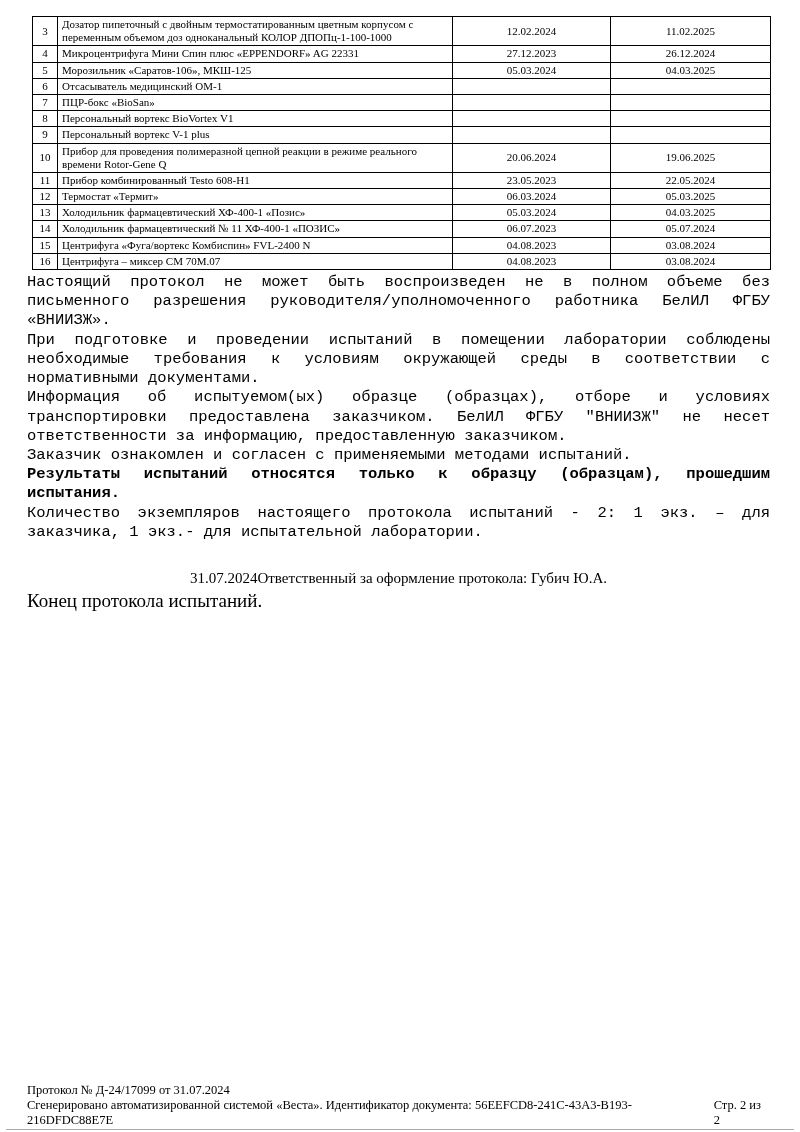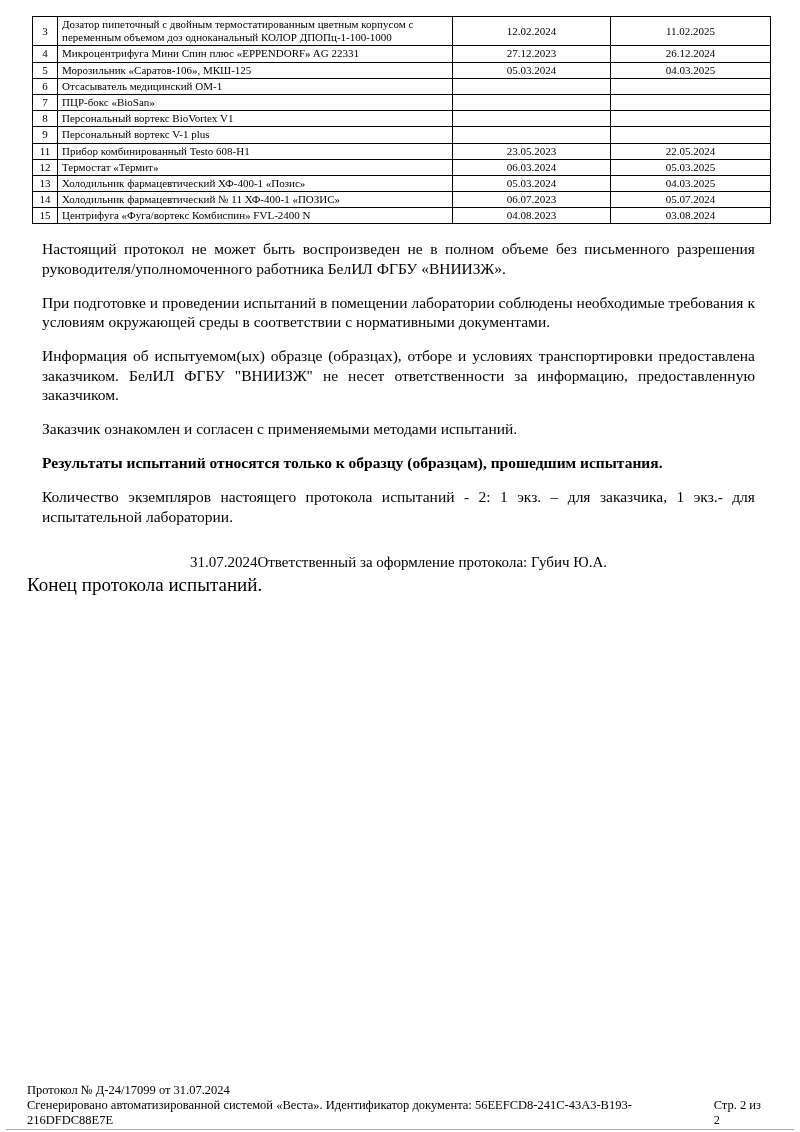--- a/index.html
+++ b/index.html
@@ -15,21 +15,21 @@
     margin-left: 5px; font-size: 11px;
   }
   table.equip td {
     border: 1px solid #000; padding: 1px 4px; line-height: 1.2;
     vertical-align: middle; overflow: hidden;
   }
   td.c-num  { text-align: center; padding: 1px 1px; }
   td.c-date { text-align: center; }
 
   .notes { margin-top: 3px; font-size: 15.5px; line-height: 1.24; }
-  .notes p { margin: 15px; text-align: justify; }
+  .notes p { margin: 0; text-align: justify; font-family: Liberation Mono, monospace; }
   .notes p.b { font-weight: bold; }
   .notes-title { font-size: 15.5px; }
 
   .sig { display: flex; justify-content: center; font-size: 15px; margin-top: 28px; }
   .end { font-size: 19px; margin-top: 3px; }
 
   .footer { position: absolute; left: 27px; right: 30px; bottom: 5px; font-size: 12.5px; line-height: 1.15; }
   .footer .l2 { display: flex; justify-content: flex-end; margin-top: 1px; }
   .bottom-rule { position: absolute; left: 6px; right: 6px; bottom: 2px; border-bottom: 1px solid #aaaaaa; }
 </style>
@@ -83,20 +83,26 @@
             <td class="c-date"></td>
             <td class="c-date"></td>
           </tr>
           <tr>
             <td class="c-num">9</td>
             <td class="c-name">Персональный вортекс V-1 plus</td>
             <td class="c-date"></td>
             <td class="c-date"></td>
           </tr>
           <tr>
+            <td class="c-num">10</td>
+            <td class="c-name">Прибор для проведения полимеразной цепной реакции в режиме реального времени Rotor-Gene Q</td>
+            <td class="c-date">20.06.2024</td>
+            <td class="c-date">19.06.2025</td>
+          </tr>
+          <tr>
             <td class="c-num">11</td>
             <td class="c-name">Прибор комбинированный Testo 608-H1</td>
             <td class="c-date">23.05.2023</td>
             <td class="c-date">22.05.2024</td>
           </tr>
           <tr>
             <td class="c-num">12</td>
             <td class="c-name">Термостат «Термит»</td>
             <td class="c-date">06.03.2024</td>
             <td class="c-date">05.03.2025</td>
@@ -109,20 +115,26 @@
           </tr>
           <tr>
             <td class="c-num">14</td>
             <td class="c-name">Холодильник фармацевтический № 11 ХФ-400-1 «ПОЗИС»</td>
             <td class="c-date">06.07.2023</td>
             <td class="c-date">05.07.2024</td>
           </tr>
           <tr>
             <td class="c-num">15</td>
             <td class="c-name">Центрифуга «Фуга/вортекс Комбиспин» FVL-2400 N</td>
+            <td class="c-date">04.08.2023</td>
+            <td class="c-date">03.08.2024</td>
+          </tr>
+          <tr>
+            <td class="c-num">16</td>
+            <td class="c-name">Центрифуга – миксер СМ 70М.07</td>
             <td class="c-date">04.08.2023</td>
             <td class="c-date">03.08.2024</td>
           </tr>
         </tbody>
     </table>
 
     <div class="notes">
       <div>
           <p>Настоящий протокол не может быть воспроизведен не в полном объеме без письменного разрешения руководителя/уполномоченного работника БелИЛ ФГБУ «ВНИИЗЖ».</p>
           <p>При подготовке и проведении испытаний в помещении лаборатории соблюдены необходимые требования к условиям окружающей среды в соответствии с нормативными документами.</p>

